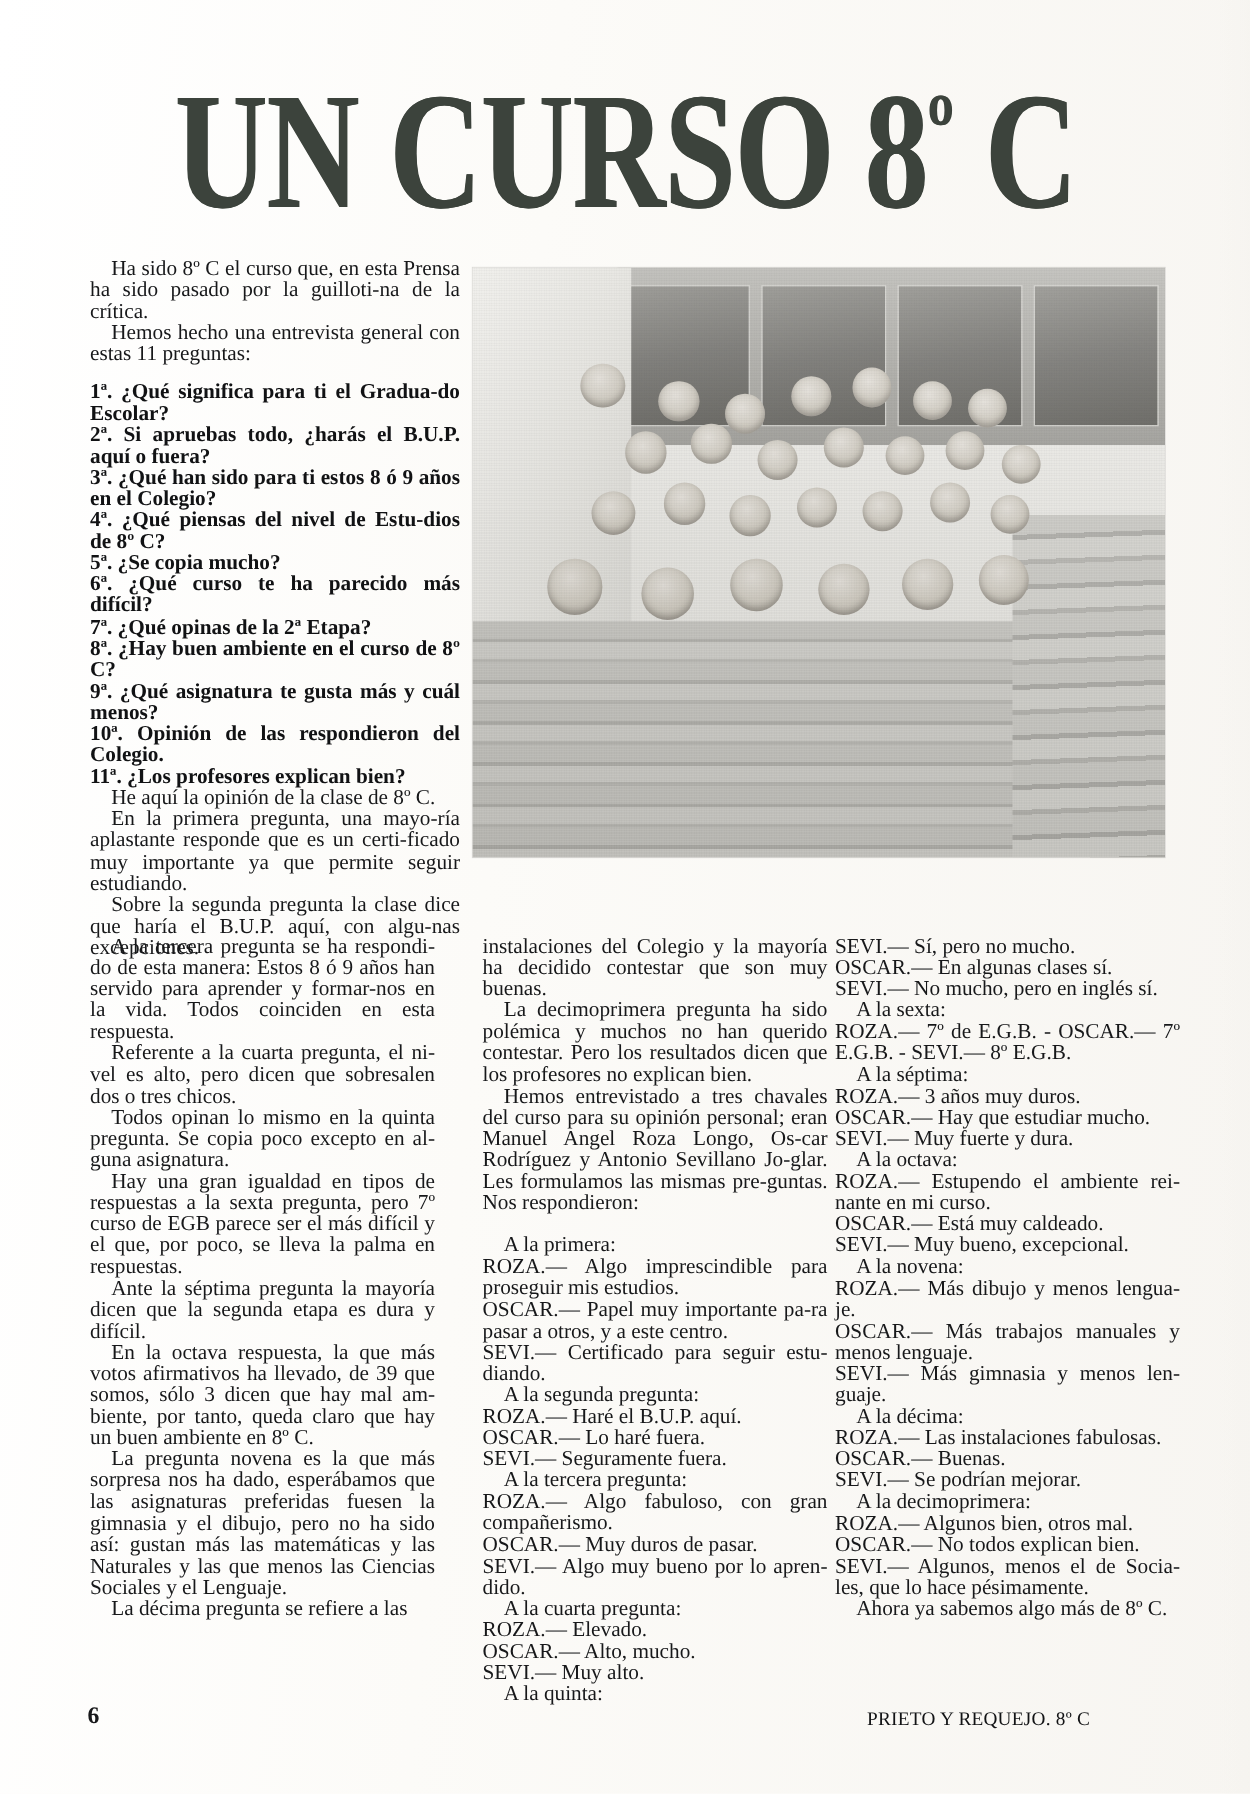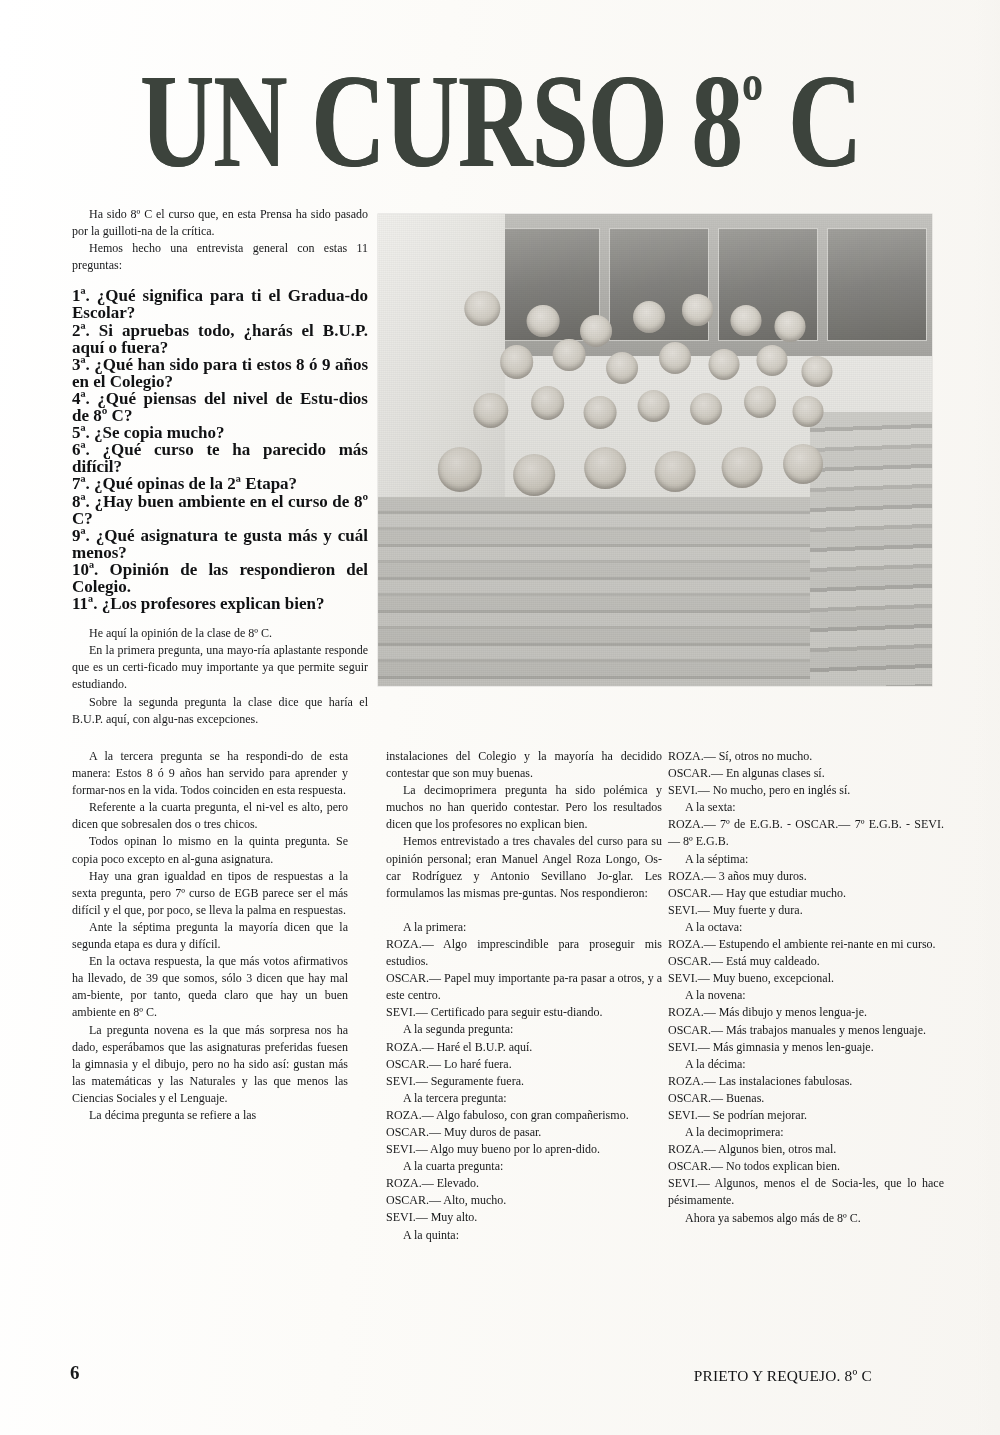--- a/index.html
+++ b/index.html
@@ -176,42 +176,42 @@
     position: absolute;
     top: 0;
     width: 276px;
   }
   .col-a { left: 0; }
   .col-b { left: 314px; }
   .col-c { left: 596px; }
 
   
   .tx {
-    font-size: 12px;
+    font-size: 17px;
     line-height: 17.1px;
     color: #17181a;
     text-align: justify;
     text-justify: inter-word;
     hyphens: manual;
     margin: 0;
   }
   .tx + .tx { margin-top: 0; }
   .ind { text-indent: 17px; }
   .noind { text-indent: 0; }
   .last-left { text-align: left; }
   .q {
     font-weight: 700;
     font-size: 17px;
     line-height: 17.1px;
     color: #111214;
     text-align: justify;
     margin: 0;
   }
   .qlist { margin-top: 13px; }
-  .afterq { margin-top: 13px; }
+  .afterq { }
 
   .byline {
     position: absolute;
     left: 596px;
     top: 1367px;
     width: 276px;
     text-align: right;
     font-weight: 400;
     font-size: 15.4px;
     letter-spacing: 0.2px;
@@ -474,21 +474,21 @@
 
       <p class="tx ind">A la cuarta pregunta:</p>
       <p class="tx noind last-left">ROZA.— Elevado.</p>
       <p class="tx noind last-left">OSCAR.— Alto, mucho.</p>
       <p class="tx noind last-left">SEVI.— Muy alto.</p>
 
       <p class="tx ind last-left">A la quinta:</p>
     </div>
 
     <div class="col col-c">
-      <p class="tx noind last-left">ROZA.— Sí, otros no mucho.</p>
+      <p class="tx noind last-left">SEVI.— Sí, pero no mucho.</p>
       <p class="tx noind last-left">OSCAR.— En algunas clases sí.</p>
       <p class="tx noind">SEVI.— No mucho, pero en inglés sí.</p>
 
       <p class="tx ind last-left">A la sexta:</p>
       <p class="tx noind">ROZA.— 7º de E.G.B. - OSCAR.— 7º E.G.B. - SEVI.— 8º E.G.B.</p>
 
       <p class="tx ind last-left">A la séptima:</p>
       <p class="tx noind last-left">ROZA.— 3 años muy duros.</p>
       <p class="tx noind last-left">OSCAR.— Hay que estudiar mucho.</p>
       <p class="tx noind last-left">SEVI.— Muy fuerte y dura.</p>

